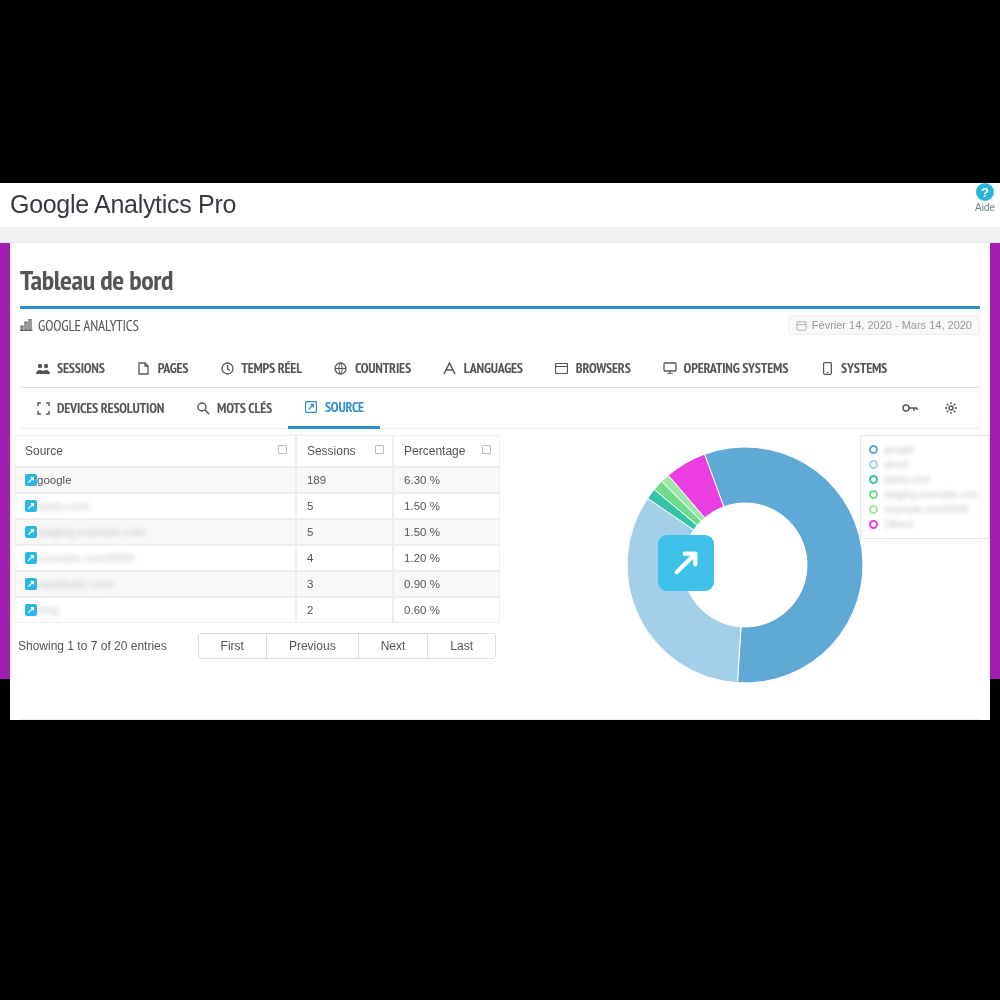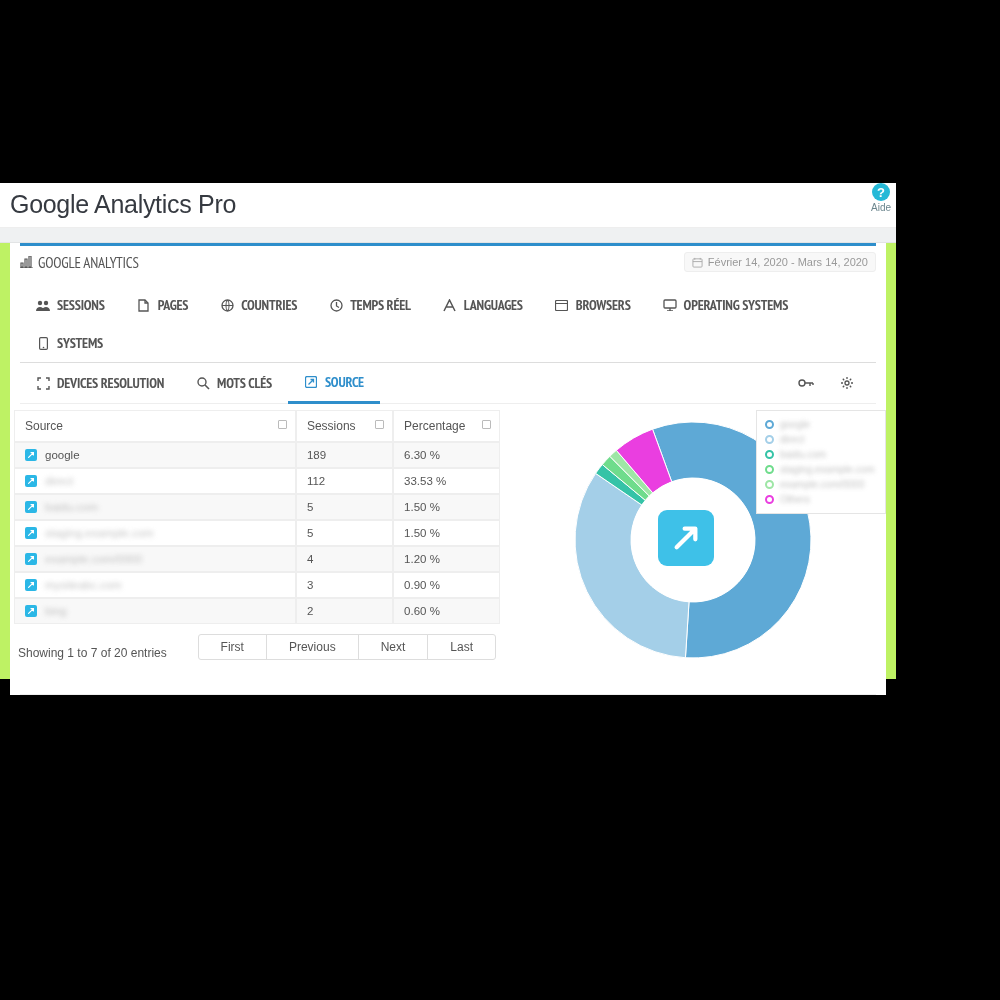--- a/index.html
+++ b/index.html
@@ -1,17 +1,17 @@
 <!DOCTYPE html>
 <html><head>
 <meta charset="utf-8">
 <style>
   * { box-sizing: border-box; margin: 0; padding: 0; }
   html, body { width: 1000px; height: 1000px; background: #000; font-family: "Segoe UI", Helvetica, Arial, sans-serif; color: #555; }
-  .app-window { position: absolute; top: 183px; left: 0; width: 896px; height: 496px; background: #bef264; }
+  .app-window { position: absolute; top: 183px; left: 0; width: 1000px; height: 496px; background: #a21caf; }
   .header-bar { position: relative; height: 45px; border-bottom: 1px solid #eee; background: #fff; }
   .app-title { font-size: 25px; color: #363a41; font-weight: 400; padding: 7px 0 0 10px; letter-spacing: -0.3px; }
   .help-wrap { position: absolute; right: 5px; top: 0; text-align: center; font-size: 10px; color: #6c868e; }
   .help-icon { width: 18px; height: 18px; background: #25b9d7; border-radius: 50%; color: #fff; font-weight: 700; display: flex; align-items: center; justify-content: center; margin: 0 auto 1px; font-size: 13px; }
   .gray-gap { height: 15px; background: #eff1f2; border-bottom: 1px solid #e2e4e5; }
   .panel { margin: 0 10px; background: #fff; }
   .dashboard-title { font-family: "PT Sans Narrow", "Segoe UI Semibold", sans-serif; font-size: 28px; color: #555; font-weight: 600; letter-spacing: -0.4px; padding: 18px 10px 8px; }
   .title-underline { height: 3px; background: #2e8ecb; margin: 0 10px 6px; }
   .subhead-row { display: flex; align-items: center; justify-content: space-between; padding: 0 10px 14px; }
   .subhead-left { display: flex; align-items: flex-start; gap: 4px; font-family: "PT Sans Narrow", sans-serif; font-size: 15px; letter-spacing: -0.2px; color: #555; }
@@ -25,25 +25,25 @@
   .tabs-row-2 { display: flex; justify-content: space-between; align-items: center; border-bottom: 1px solid #eee; }
   .action-icons { display: flex; gap: 28px; padding-right: 22px; }
   .action-icons .ai { width: 14px; height: 14px; cursor: pointer; color: #555; }
   .content-row { display: flex; padding: 6px 0 0 0; }
   .table-wrap { width: 490px; padding: 0 0 0 4px; }
   table { width: 100%; border-collapse: separate; border-spacing: 0; font-size: 12px; }
   thead th { text-align: left; font-weight: 400; color: #555; background: #fff; border: 1px solid #eee; padding: 8px 10px; position: relative; }
   thead th .sort-box { position: absolute; right: 8px; top: 9px; width: 9px; height: 9px; border: 1px solid #bbb; border-radius: 1px; }
   tbody td { border: 1px solid #eee; padding: 6px 10px; font-size: 11.5px; color: #555; }
   tbody tr:nth-child(odd) td { background: #f8f8f8; }
-  .src-cell { display: flex; align-items: center; gap: 8px; }
+  .src-cell { display: flex; align-items: center; gap: 0; }
   .link-icon-box { width: 12px; height: 12px; background: #2bb7e6; border-radius: 2px; display: flex; align-items: center; justify-content: center; }
   .link-icon-box svg { width: 8px; height: 8px; }
   .blur-text { filter: blur(2.5px); opacity: 0.6; color: #999; }
-  .table-footer { display: flex; justify-content: space-between; align-items: flex-end; padding: 10px 4px 0; font-size: 12px; color: #555; }
+  .table-footer { display: flex; justify-content: space-between; align-items: center; padding: 10px 4px 0; font-size: 12px; color: #555; }
   .pager { display: flex; }
   .pager button { font-size: 12px; color: #555; background: #fff; border: 1px solid #ddd; padding: 5px 22px; margin-left: -1px; cursor: pointer; font-family: inherit; }
   .pager button:first-child { border-top-left-radius: 3px; border-bottom-left-radius: 3px; }
   .pager button:last-child { border-top-right-radius: 3px; border-bottom-right-radius: 3px; }
   .chart-wrap { flex: 1; position: relative; display: flex; justify-content: center; align-items: flex-start; padding-top: 0; }
   svg.donut { width: 300px; height: 260px; }
   .donut-center-icon { position: absolute; top: 100px; left: 158px; width: 56px; height: 56px; background: #3ec1e8; border-radius: 9px; display: flex; align-items: center; justify-content: center; }
   .legend-box { position: absolute; top: 0; right: 0; width: 130px; border: 1px solid #e5e5e5; background: #fff; padding: 6px 8px; font-size: 10px; }
   .legend-row { display: flex; align-items: center; gap: 6px; padding: 2px 0; }
   .legend-swatch { width: 9px; height: 9px; border-radius: 50%; border: 2px solid; background: #fff; flex: 0 0 auto; }
@@ -57,20 +57,21 @@
   <div class="header-bar">
     <div class="app-title">Google Analytics Pro</div>
     <div class="help-wrap">
       <div class="help-icon">?</div>
       <span>Aide</span>
     </div>
   </div>
   <div class="gray-gap"></div>
 
   <div class="panel">
+    <div class="dashboard-title">Tableau de bord</div>
     <div class="title-underline"></div>
 
     <div class="subhead-row">
       <div class="subhead-left">
         <span class="ico">
           <svg width="14" height="12" viewBox="0 0 14 12">
               <path d="M1 11V7h2v4H1zm4 0V3h2v8H5zm4 0V0h2v11H9zm-9 1h13" stroke="#555" stroke-width="1.2" fill="none"></path>
             </svg>
         </span>
         <span>GOOGLE ANALYTICS</span>
@@ -102,33 +103,33 @@
                 <path d="M1 1h6l3 3v8H1z" fill="none" stroke="#555" stroke-width="1.3"></path>
                 <path d="M7 1v3h3" fill="none" stroke="#555" stroke-width="1.3"></path>
               </svg>
             </span>
             <span>PAGES</span>
           </div>
           <div class="tab">
             <span class="ico">
               <svg width="13" height="13" viewBox="0 0 13 13">
                 <circle cx="6.5" cy="6.5" r="5.5" fill="none" stroke="#555" stroke-width="1.3"></circle>
-                <path d="M1 6.5h11M6.5 1c2 2 2 9 0 11M6.5 1c-2 2-2 9 0 11" stroke="#555" stroke-width="1" fill="none"></path>
-              </svg>
-            </span>
-            <span>COUNTRIES</span>
+                <path d="M6.5 3v4l2.5 1.5" stroke="#555" stroke-width="1.3" fill="none"></path>
+              </svg>
+            </span>
+            <span>TEMPS RÉEL</span>
           </div>
           <div class="tab">
             <span class="ico">
               <svg width="13" height="13" viewBox="0 0 13 13">
                 <circle cx="6.5" cy="6.5" r="5.5" fill="none" stroke="#555" stroke-width="1.3"></circle>
-                <path d="M6.5 3v4l2.5 1.5" stroke="#555" stroke-width="1.3" fill="none"></path>
-              </svg>
-            </span>
-            <span>TEMPS RÉEL</span>
+                <path d="M1 6.5h11M6.5 1c2 2 2 9 0 11M6.5 1c-2 2-2 9 0 11" stroke="#555" stroke-width="1" fill="none"></path>
+              </svg>
+            </span>
+            <span>COUNTRIES</span>
           </div>
           <div class="tab">
             <span class="ico">
               <svg width="13" height="13" viewBox="0 0 13 13">
                 <path d="M1 12L6.5 1 12 12M3 8h7" stroke="#555" stroke-width="1.5" fill="none"></path>
               </svg>
             </span>
             <span>LANGUAGES</span>
           </div>
           <div class="tab">
@@ -222,34 +223,20 @@
                     <span class="link-icon-box">
                       <svg viewBox="0 0 10 10">
                         <path d="M2 8 8 2M5 2h3v3" stroke="#fff" stroke-width="1.5" fill="none" stroke-linecap="round"></path>
                       </svg>
                     </span>
                     <span>google</span>
                   </div>
                 </td>
                 <td>189</td>
                 <td>6.30 %</td>
-              </tr>
-              <tr>
-                <td>
-                  <div class="src-cell">
-                    <span class="link-icon-box">
-                      <svg viewBox="0 0 10 10">
-                        <path d="M2 8 8 2M5 2h3v3" stroke="#fff" stroke-width="1.5" fill="none" stroke-linecap="round"></path>
-                      </svg>
-                    </span>
-                    <span class="blur-text">direct</span>
-                  </div>
-                </td>
-                <td>112</td>
-                <td>33.53 %</td>
               </tr>
               <tr>
                 <td>
                   <div class="src-cell">
                     <span class="link-icon-box">
                       <svg viewBox="0 0 10 10">
                         <path d="M2 8 8 2M5 2h3v3" stroke="#fff" stroke-width="1.5" fill="none" stroke-linecap="round"></path>
                       </svg>
                     </span>
                     <span class="blur-text">baidu.com</span>

